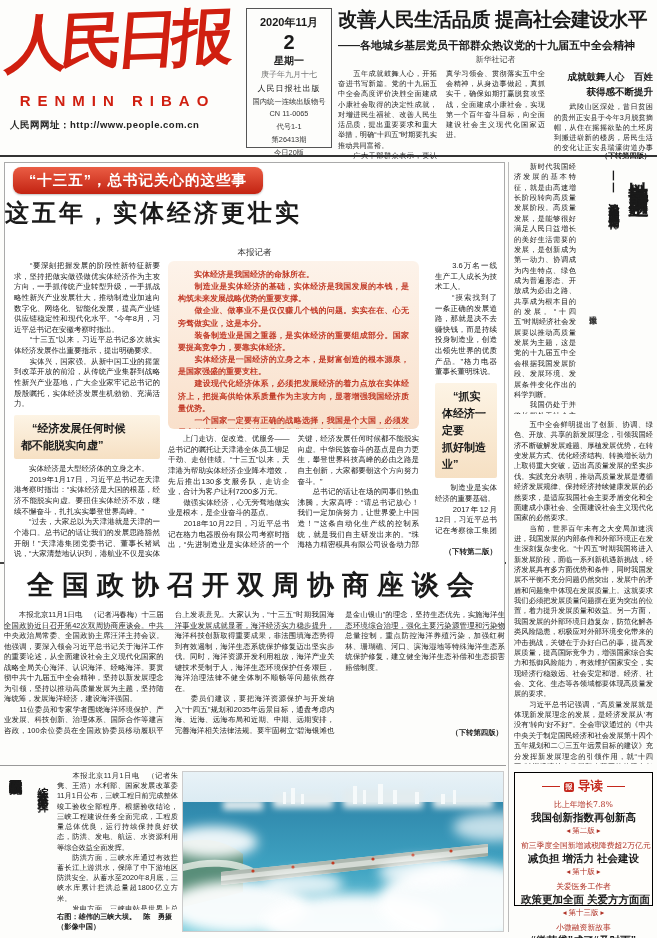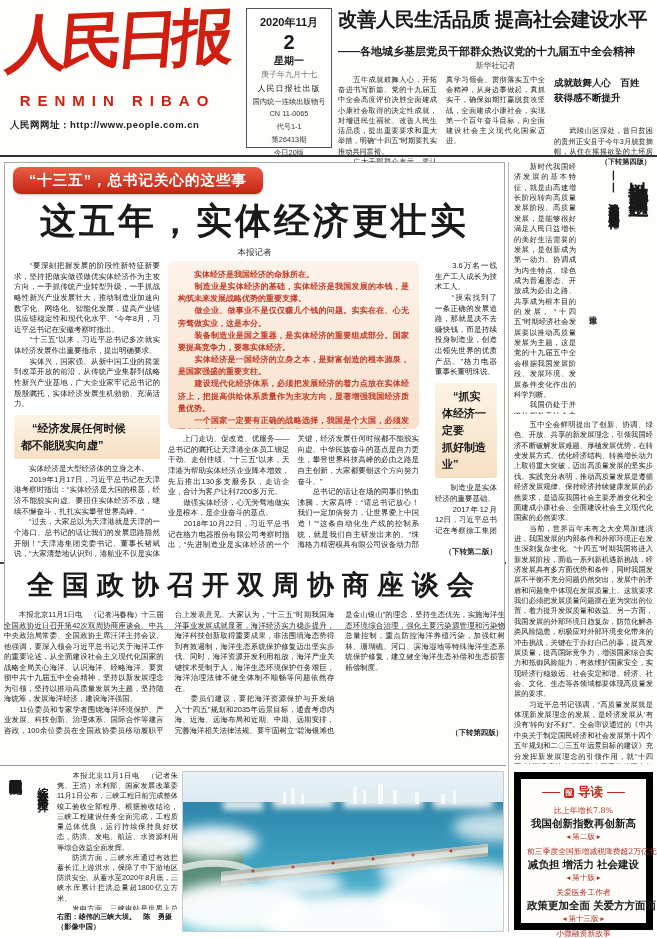--- a/index.html
+++ b/index.html
@@ -16,35 +16,35 @@
   .datebox { position:absolute; left:246px; top:8px; width:86px; height:140px; border:1px solid #555; text-align:center; padding-top:5px; font-size:8px; line-height:1.5; }
   .db-ym { font-size:11px; font-weight:bold; }
   .db-day { font-size:20px; font-weight:bold; line-height:1.1; }
   .db-wd { font-size:10px; font-weight:bold; }
   .db-lunar { color:#777; margin-top:1px; }
   .db-pub { letter-spacing:1px; margin-top:2px; }
   .db-sm { font-size:7.3px; margin-top:2px; color:#333; }
 
   .top-story { position:absolute; left:338px; top:6px; width:315px; height:146px; }
   .ts-headline { font-size:19.5px; font-weight:900; letter-spacing:-.5px; white-space:nowrap; }
-  .ts-subhead { margin-top:11px; font-size:11px; font-weight:bold; white-space:nowrap; }
+  .ts-subhead { margin-top:5px; font-size:11px; font-weight:bold; white-space:nowrap; }
   .ts-byline { margin-top:1px; text-align:center; font-size:8px; color:#444; }
   .ts-cols { position:relative; margin-top:4px; height:92px; column-count:3; column-gap:9px; column-fill:auto; font-size:7.2px; overflow:hidden; }
-  .ts-midhead { font-weight:900; font-size:9.5px; text-align:left; line-height:1.6; margin:21px 0; white-space:pre-line; break-inside:avoid; }
+  .ts-midhead { font-weight:900; font-size:9.5px; text-align:right; line-height:1.6; margin:3px 0; white-space:pre-line; break-inside:avoid; }
   .ts-cont { position:absolute; right:2px; bottom:0; font-size:7.2px; font-weight:bold; background:#fdfdfb; }
 
   .rule-header { position:absolute; top:155px; left:0; width:657px; height:2px; background:#333; }
   .vrule-right { position:absolute; left:508px; top:162px; width:1px; height:770px; background:#bbb; }
   .rule-mid { position:absolute; top:562px; left:0; width:506px; height:2px; background:#444; }
   .rule-bottom { position:absolute; top:765px; left:0; width:506px; height:1px; background:#999; }
 
   
   .main-box { position:absolute; left:4px; top:162px; width:501px; height:468px; border:1px solid #aaa; background:#fff; }
   .kicker { position:absolute; left:8px; top:4px; padding:4px 16px; background:linear-gradient(180deg,#ea5d44,#c32312); color:#fff; font-weight:900; font-size:14.5px; border-radius:8px; letter-spacing:1px; box-shadow:0 1px 2px rgba(0,0,0,.25); }
-  .ms-headline { position:absolute; left:0; top:34px; width:100%; text-align:center; font-size:36px; font-weight:900; letter-spacing:3px; }
+  .ms-headline { position:absolute; left:0; top:34px; width:100%; text-align:left; font-size:24px; font-weight:900; letter-spacing:3px; }
   .ms-byline { position:absolute; left:0; top:84px; width:100%; text-align:center; font-size:8.5px; color:#333; }
   .ms-cols { position:absolute; left:9px; top:98px; width:483px; height:296px; display:flex; gap:8px; }
   .ms-col1 { width:146px; overflow:hidden; font-size:7.5px; }
   .sub-box { background:linear-gradient(180deg,#fdf4e5,#f6e0c3); padding:5px 7px; font-size:11px; font-weight:900; line-height:1.55; white-space:pre-line; margin:5px 0; border-radius:2px; }
   .ms-mid { width:251px; display:flex; flex-direction:column; }
   .quote-box { background:linear-gradient(180deg,#fdf3ea,#f9e0cb); border-radius:6px; padding:8px 10px 12px; height:168px; overflow:hidden; }
   .quote-text { font-size:8px; font-weight:bold; color:#c23b28; line-height:1.52; text-align:justify; white-space:pre-line; }
   .ms-midtext { margin-top:5px; flex:1; column-count:2; column-gap:8px; column-fill:auto; font-size:7.5px; overflow:hidden; }
   .ms-col4 { flex:1; display:flex; flex-direction:column; overflow:hidden; font-size:7.5px;margin-left:8px; }
   .ms-col4 .flex1 { flex:1; overflow:hidden; }
@@ -54,21 +54,21 @@
   .editorial { position:absolute; left:514px; top:162px; width:139px; height:604px; }
   .ed-top { position:relative; height:252px; display:flex; }
   .ed-body1 { width:62px; font-size:7.3px; overflow:hidden; }
   .ed-headwrap { position:relative; flex:1; }
   .ed-headline { position:absolute; right:0; top:4px; writing-mode:vertical-rl; font-size:20px; font-weight:900; letter-spacing:1.5px; height:244px; }
   .ed-subtitle { position:absolute; right:33px; top:8px; writing-mode:vertical-rl; font-size:11px; font-weight:bold; height:240px; letter-spacing:1px; font-family:"DejaVu Serif","Liberation Serif",serif; }
   .ed-byline { position:absolute; right:56px; top:148px; writing-mode:vertical-rl; font-size:8px; color:#333; font-family:"DejaVu Serif","Liberation Serif",serif; }
   .ed-body2 { margin-top:6px; height:344px; overflow:hidden; font-size:7.3px; }
 
   
-  .guide { position:absolute; left:514px; top:772px; width:139px; height:158px; border:7px solid #000000; background:#fffefb; padding:5px 6px; text-align:center; }
+  .guide { position:absolute; left:514px; top:772px; width:139px; height:134px; border:1px solid #000000; background:#fffefb; padding:5px 6px; text-align:center; }
   .guide-title { color:#c5281c; font-weight:900; font-size:12.5px; display:flex; align-items:center; justify-content:center; gap:4px; }
   .guide-title::before,.guide-title::after { content:""; width:18px; height:1px; background:#c5281c; }
   .g-icon { display:inline-block; width:10px; height:10px; background:#c5281c; border-radius:2px; color:#fff; font-size:7px; line-height:10px; font-weight:bold; }
   .g-item { margin-top:4px; }
   .g-kicker { color:#b03024; font-size:7.8px; font-family:"DejaVu Serif","Liberation Serif",serif; white-space:nowrap; }
   .g-title { font-size:10.5px; font-weight:900; white-space:nowrap; margin-top:1px; }
   .g-page { color:#b03024; font-size:7.5px; margin-top:1px; }
 
   
   .cppcc { position:absolute; left:4px; top:567px; width:501px; height:194px; }

